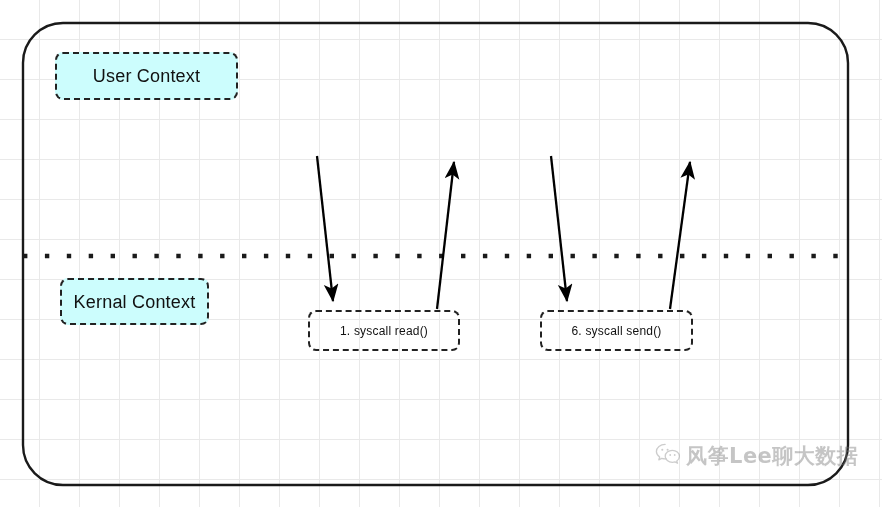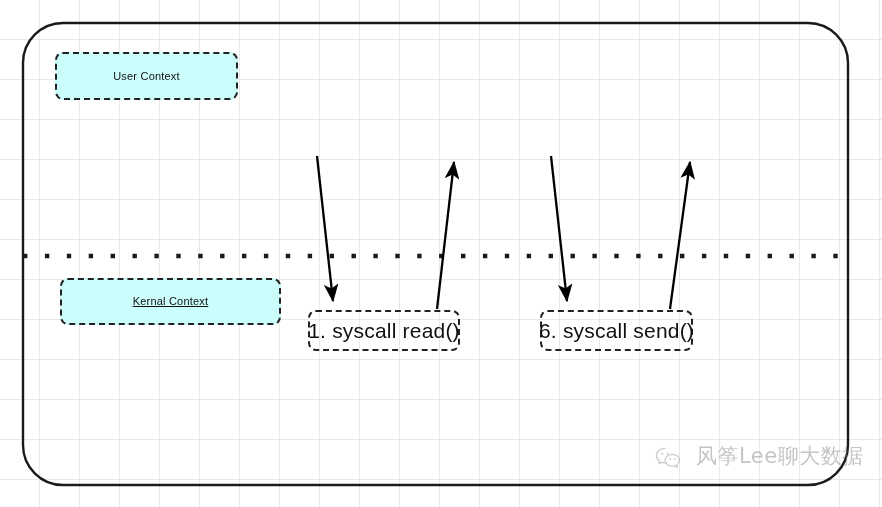--- a/index.html
+++ b/index.html
@@ -41,40 +41,41 @@
     border: 2px dashed #222222;
     border-radius: 8px;
     color: #111111;
     font-size: 16px;
     line-height: 1;
     letter-spacing: 0.2px;
     white-space: nowrap;
   }
   .node.ctx {
     background: #ccfdfd;
-    font-size: 11px;
+    font-size: 18px;
   }
   .node.syscall {
     background: transparent;
-    font-size: 21px;
+    font-size: 12px;
   }
   #user-context-box  { left: 55px;  top: 52px;  width: 183px; height: 48px; }
-  #kernel-context-box{ left: 60px;  top: 278px; width: 221px; height: 47px; text-decoration: underline; }
+  #kernel-context-box{ left: 60px;  top: 278px; width: 149px; height: 47px; }
   #syscall-read-box  { left: 308px; top: 310px; width: 152px; height: 41px; }
   #syscall-send-box  { left: 540px; top: 310px; width: 153px; height: 41px; }
 
   .watermark {
     position: absolute;
     left: 655px;
     top: 442px;
     display: flex;
-    align-items: flex-end;
-    gap: 15px;
+    align-items: flex-start;
+    gap: 5px;
     opacity: 0.42;
     pointer-events: none;
+    font-weight: bold;
   }
   .watermark .wm-text {
     font-size: 21px;
     color: #777777;
     letter-spacing: 0.5px;
     font-family: "DejaVu Sans", "Liberation Sans", sans-serif;
     white-space: nowrap;
   }
   .watermark .wm-icon { display: block; }
 </style>

